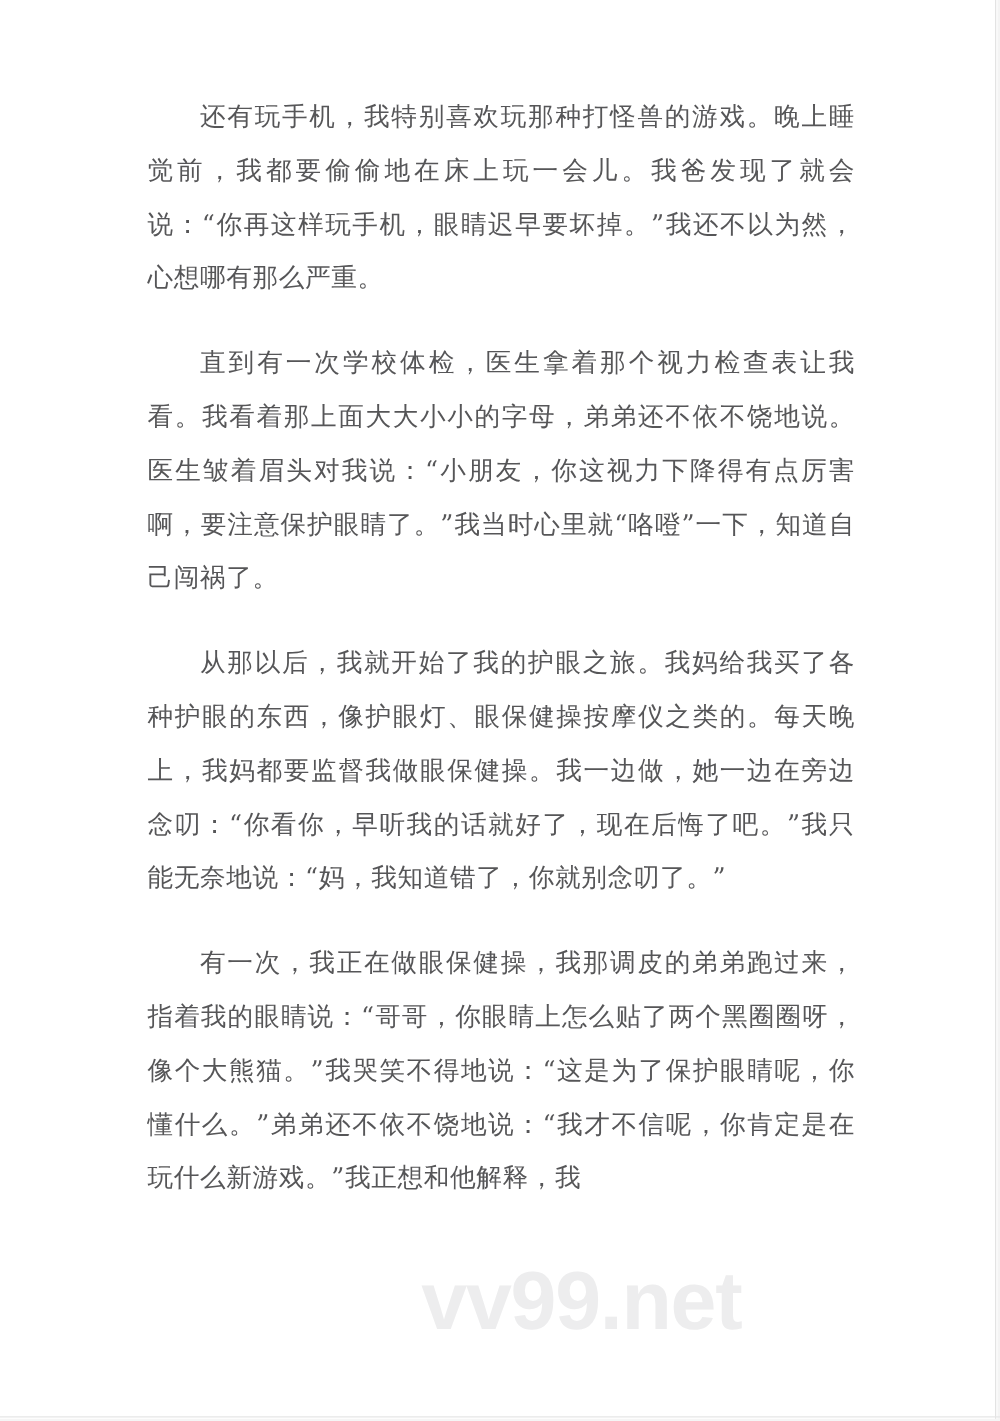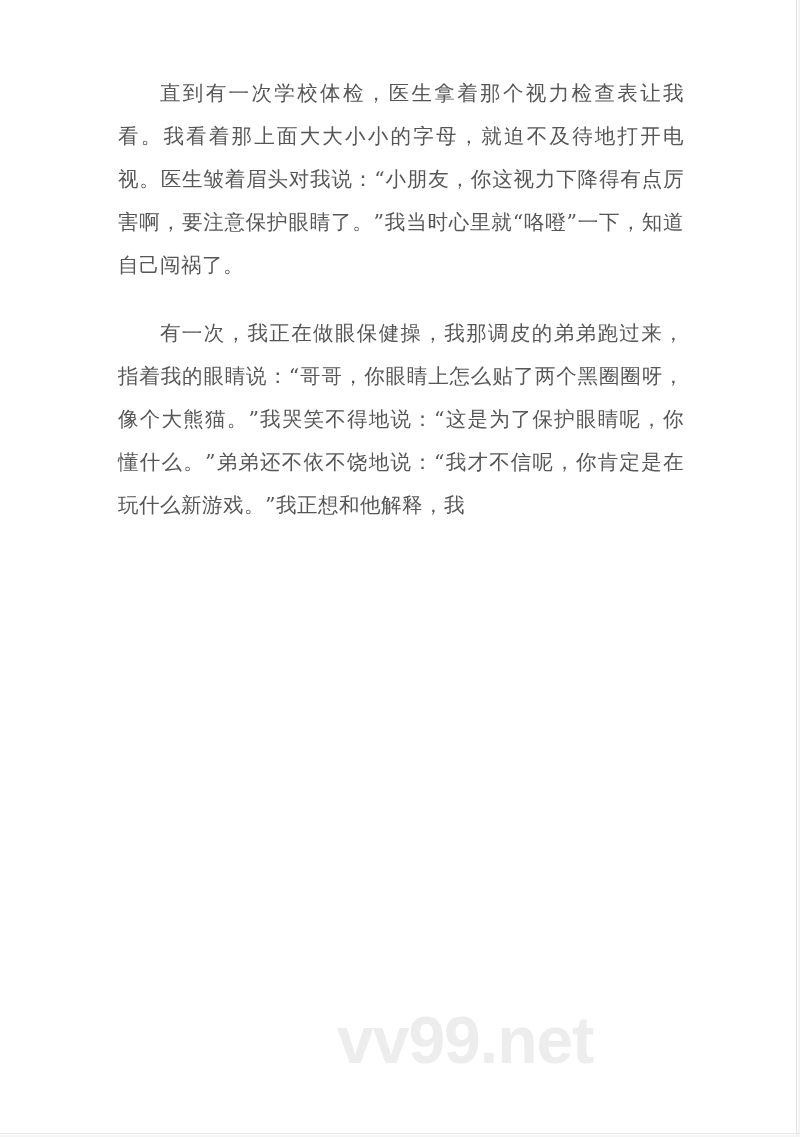--- a/index.html
+++ b/index.html
@@ -109,17 +109,19 @@
 <div id="page">
 
   <div id="edge-right"></div>
   <div id="edge-right-2"></div>
   <div id="edge-bottom"></div>
   <div id="edge-bottom-2"></div>
 
   <div id="watermark">vv99.net</div>
 
   <div id="body-text">
-    <p class="para">直到有一次学校体检，医生拿着那个视力检查表让我看。我看着那上面大大小小的字母，就迫不及待地打开电视。医生皱着眉头对我说：“小朋友，你这视力下降得有点厉害啊，要注意保护眼睛了。”我当时心里就“咯噔”一下，知道自己闯祸了。</p>
+    <p class="para">还有玩手机，我特别喜欢玩那种打怪兽的游戏。晚上睡觉前，我都要偷偷地在床上玩一会儿。我爸发现了就会说：“你再这样玩手机，眼睛迟早要坏掉。”我还不以为然，心想哪有那么严重。</p>
+    <p class="para">直到有一次学校体检，医生拿着那个视力检查表让我看。我看着那上面大大小小的字母，弟弟还不依不饶地说。医生皱着眉头对我说：“小朋友，你这视力下降得有点厉害啊，要注意保护眼睛了。”我当时心里就“咯噔”一下，知道自己闯祸了。</p>
+    <p class="para">从那以后，我就开始了我的护眼之旅。我妈给我买了各种护眼的东西，像护眼灯、眼保健操按摩仪之类的。每天晚上，我妈都要监督我做眼保健操。我一边做，她一边在旁边念叨：“你看你，早听我的话就好了，现在后悔了吧。”我只能无奈地说：“妈，我知道错了，你就别念叨了。”</p>
     <p class="para">有一次，我正在做眼保健操，我那调皮的弟弟跑过来，指着我的眼睛说：“哥哥，你眼睛上怎么贴了两个黑圈圈呀，像个大熊猫。”我哭笑不得地说：“这是为了保护眼睛呢，你懂什么。”弟弟还不依不饶地说：“我才不信呢，你肯定是在玩什么新游戏。”我正想和他解释，我</p>
   </div>
 
 </div>
 
 </body></html>

